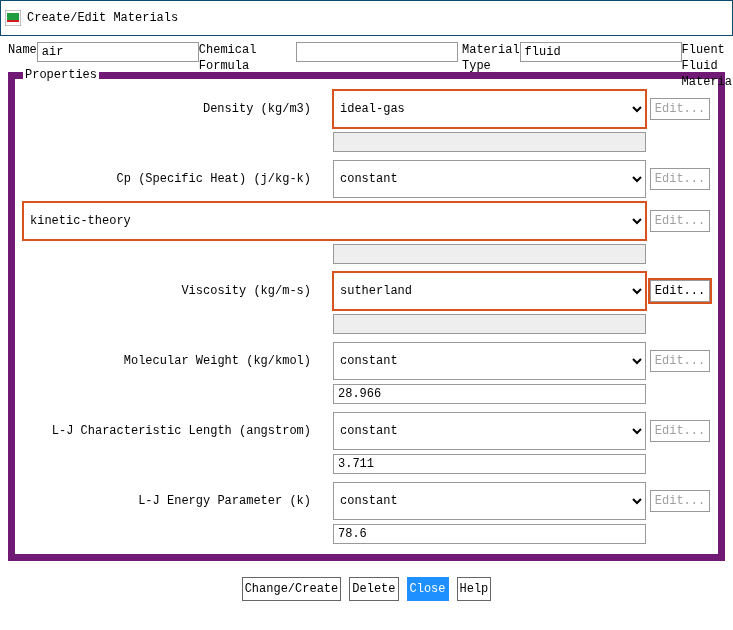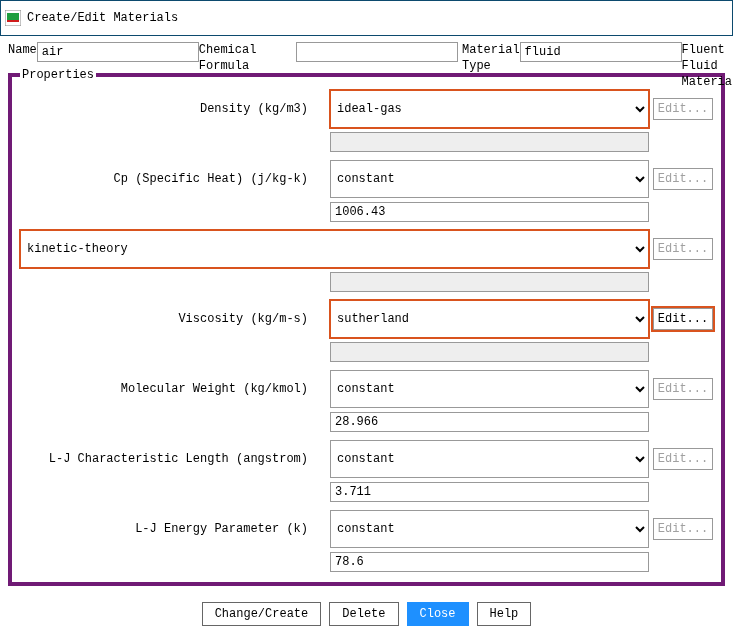--- a/index.html
+++ b/index.html
@@ -47,21 +47,21 @@
     padding: 0 4px;
     font-family: inherit;
     font-size: 12px;
     outline: none;
     background: #fff;
   }
   .text-input.readonly { color: #a21caf; }
   fieldset.props {
     margin: 6px 0 0 0;
     padding: 8px 8px 10px 8px;
-    border: 4px solid #701a75;
+    border: 7px solid #701a75;
   }
   fieldset.props legend {
     padding: 0 2px;
     font-size: 12px;
   }
   .prop-row {
     display: flex;
     align-items: center;
     margin-bottom: 4px;
   }
@@ -127,21 +127,21 @@
     display: flex;
     justify-content: center;
     gap: 8px;
   }
   .footer button {
     height: 24px;
     border: 1px solid #666;
     background: #fff;
     font-family: inherit;
     font-size: 12px;
-    padding: 0 12px;
+    padding: 0 2px;
     cursor: pointer;
   }
   .footer button.primary {
     background: #1e90ff;
     color: #fff;
     border-color: #1e90ff;
   }
 </style>
 </head>
 <body>
@@ -196,25 +196,20 @@
 
     <div class="prop-row">
       <div class="prop-label">Cp (Specific Heat) (j/kg-k)</div>
       <div class="prop-select-wrap">
         <select class="prop-select">
           <option>constant</option>
         </select>
       </div>
       <button class="edit-btn disabled">Edit...</button>
     </div>
-    <div class="prop-value-row">
-      <div class="spacer"></div>
-      <input class="prop-value-input white" value="1006.43" style="">
-      <div class="tail"></div>
-    </div>
 
     <div class="prop-row">
       <div class="prop-select-wrap highlight">
         <select class="prop-select">
           <option>kinetic-theory</option>
         </select>
       </div>
       <button class="edit-btn disabled">Edit...</button>
     </div>
     <div class="prop-value-row">

